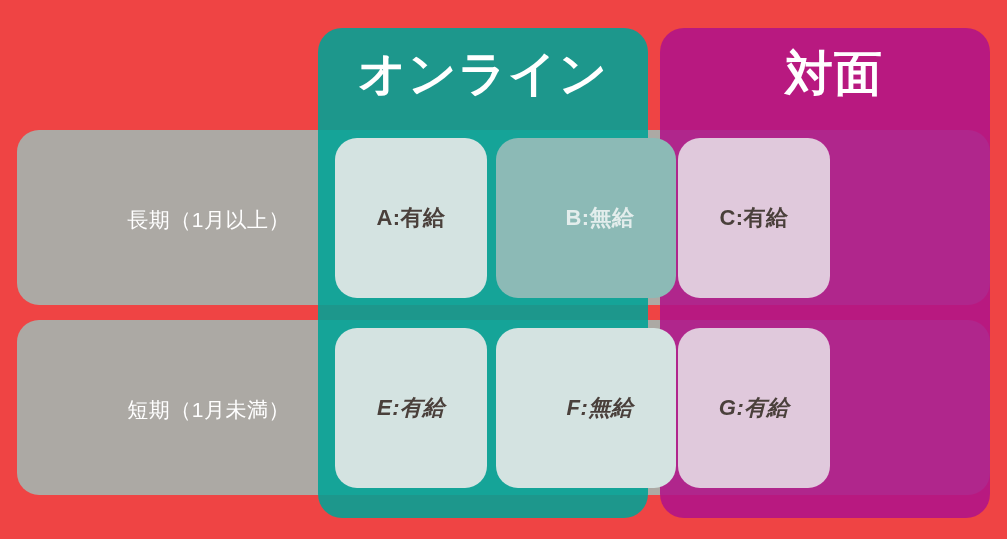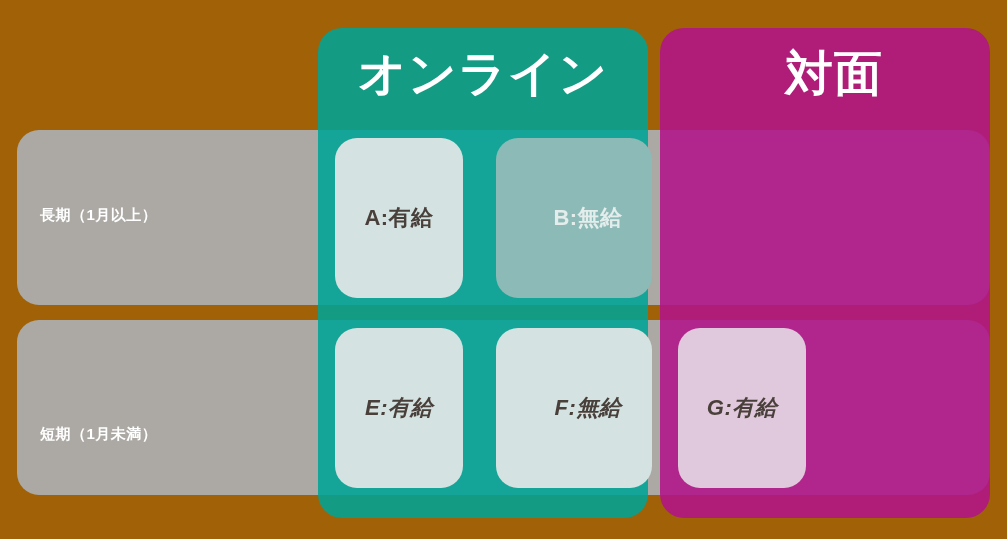--- a/index.html
+++ b/index.html
@@ -8,21 +8,21 @@
     padding: 0;
     background: #ffffff;
   }
   body {
     font-family: "Liberation Sans", "DejaVu Sans", sans-serif;
   }
   #stage {
     position: relative;
     width: 1007px;
     height: 539px;
-    background: #a16207;
+    background: #ef4444;
     overflow: hidden;
   }
 
   
   .row-bar {
     position: absolute;
     left: 17px;
     width: 973px;
     height: 175px;
     background: #ACA9A4;
@@ -30,29 +30,29 @@
     z-index: 1;
   }
   .row-bar.r0 { top: 130px; }
   .row-bar.r1 { top: 320px; }
 
   .row-label {
     position: absolute;
     z-index: 6;
     left: 40px;
     width: 250px;
-    text-align: left;
+    text-align: right;
     color: #ffffff;
-    font-size: 15px;
-    font-weight: bold;
+    font-size: 21px;
+    font-weight: normal;
     letter-spacing: 0.5px;
     white-space: nowrap;
   }
   .row-label.r0 { top: 206px; }
-  .row-label.r1 { top: 396px; margin-top: 29px; }
+  .row-label.r1 { top: 396px; }
 
   
   .col-panel {
     position: absolute;
     top: 28px;
     height: 490px;
     border-radius: 24px;
     z-index: 2;
     opacity: 0.88;
   }
@@ -72,21 +72,21 @@
     letter-spacing: 1px;
     white-space: nowrap;
   }
   .col-header.online   { left: 318px; width: 330px; }
   .col-header.inperson { left: 660px; width: 348px; }
 
   
   .cell {
     position: absolute;
     z-index: 4;
-    width: 128px;
+    width: 152px;
     height: 160px;
     border-radius: 22px;
     display: flex;
     align-items: center;
     justify-content: center;
     font-size: 22px;
     font-weight: bold;
     letter-spacing: 0.5px;
     white-space: nowrap;
   }
@@ -117,18 +117,19 @@
   <div class="col-panel inperson"></div>
 
   <div class="col-header online">オンライン</div>
   <div class="col-header inperson">対面</div>
 
   <div class="row-label r0">長期（1月以上）</div>
   <div class="row-label r1">短期（1月未満）</div>
 
   <div class="cell r0 c0 tone-teal-light">A:有給</div>
   <div class="cell r0 c1 tone-teal-mid">B:無給</div>
+  <div class="cell r0 c2 tone-purple-light">C:有給</div>
 
   <div class="cell r1 c0 tone-teal-light">E:有給</div>
   <div class="cell r1 c1 tone-teal-light">F:無給</div>
   <div class="cell r1 c2 tone-purple-light">G:有給</div>
 
 </div>
 
 </body></html>

